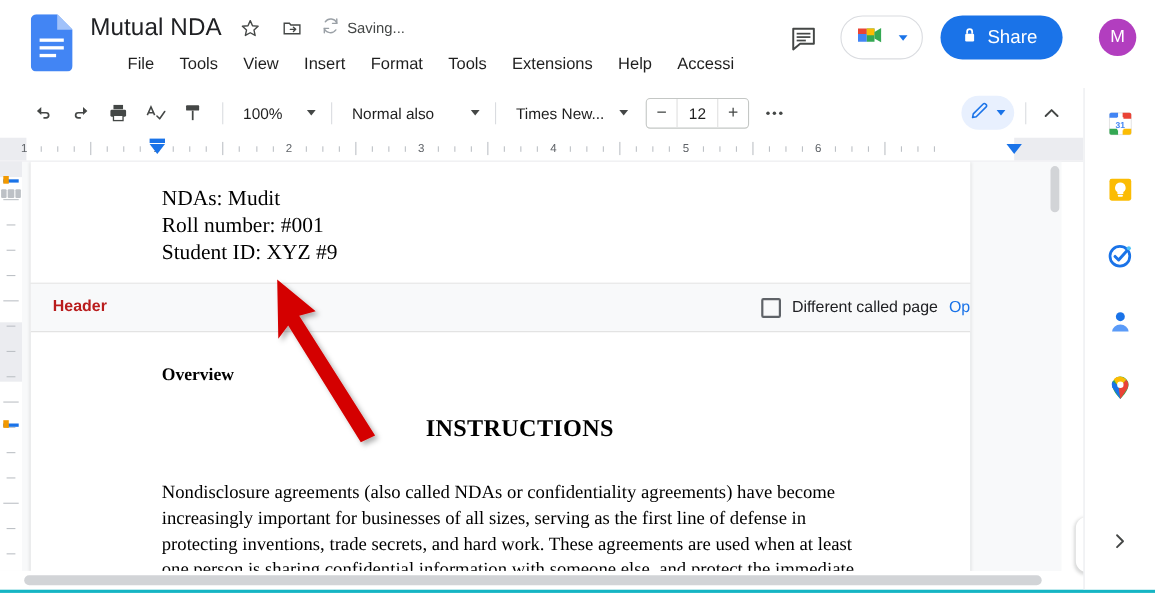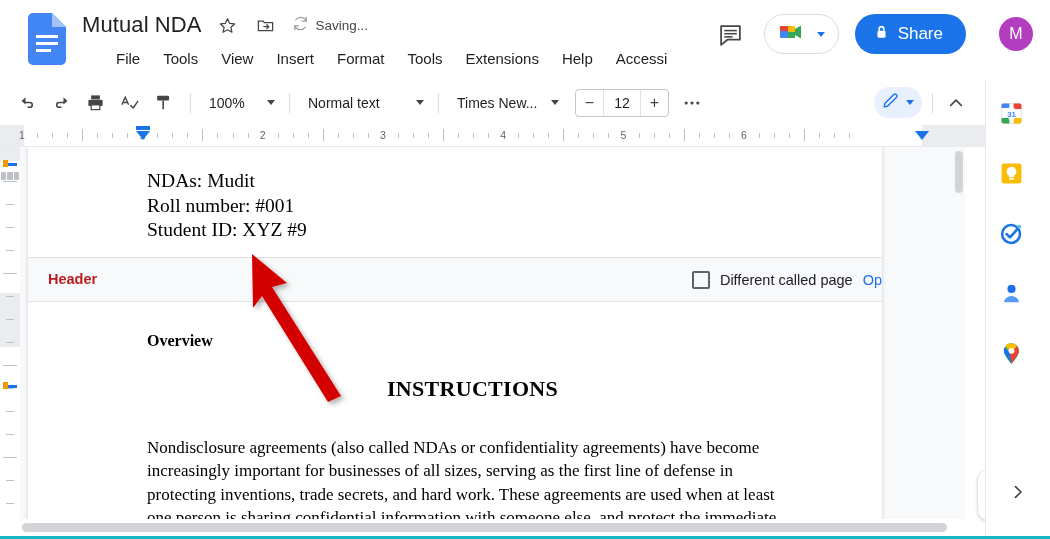--- a/index.html
+++ b/index.html
@@ -82,21 +82,21 @@
     color: #fff; font-size: 16px; font-weight: 500;
     display: flex; align-items: center; justify-content: center;
     cursor: pointer;
   }
 
   
   .toolbar {
     position: absolute; top: 80px; left: 0; width: 985px; height: 45px;
     background: #ffffff;
     display: flex; align-items: center;
-    padding-left: 12px;
+    padding-left: 24px;
   }
   .tb-icon {
     width: 30px; height: 30px; margin-right: 4px;
     display: flex; align-items: center; justify-content: center;
     border-radius: 4px; cursor: pointer; color: #444746;
   }
   .tb-sep {
     width: 1px; height: 20px; background: #dadce0; margin: 0 8px;
   }
   .tb-drop {
@@ -261,21 +261,21 @@
   .sidebar {
     position: absolute; right: 0; top: 80px;
     width: 65px; height: 459px;
     background: #ffffff;
     border-left: 1px solid #e8eaed;
     display: flex; flex-direction: column; align-items: center;
     padding-top: 16px;
   }
   .side-icon {
     width: 38px; height: 38px; margin-bottom: 22px;
-    display: flex; align-items: center; justify-content: flex-start;
+    display: flex; align-items: center; justify-content: center;
     border-radius: 50%; cursor: pointer;
   }
   .side-expand {
     position: absolute; bottom: 30px; left: 50%; transform: translateX(-50%);
     width: 34px; height: 34px; display:flex; align-items:center; justify-content:center;
     cursor: pointer; border-radius: 50%;
   }
 
   
   .annot { position: absolute; left: 0; top: 0; width: 1050px; height: 539px; pointer-events: none; }
@@ -412,21 +412,21 @@
     <div class="tb-sep"></div>
 
     <div class="tb-drop" style="width:82px;">
       <span>100%</span>
       <span class="caret" style="margin-left:auto;"></span>
     </div>
 
     <div class="tb-sep"></div>
 
     <div class="tb-drop" style="width:132px;">
-      <span>Normal text</span>
+      <span>Normal also</span>
       <span class="caret" style="margin-left:auto;"></span>
     </div>
 
     <div class="tb-sep"></div>
 
     <div class="tb-drop" style="width:118px;">
       <span>Times New...</span>
       <span class="caret" style="margin-left:auto;"></span>
     </div>
 

